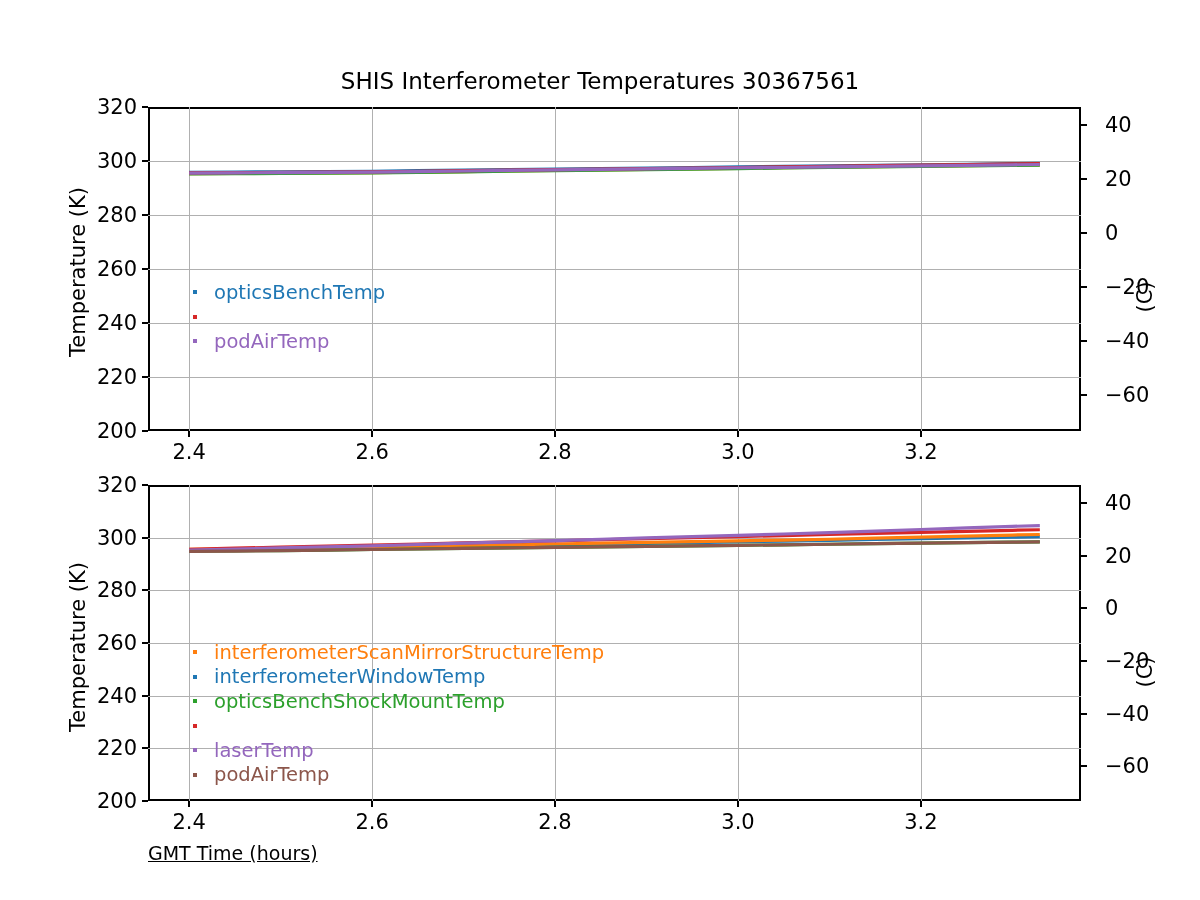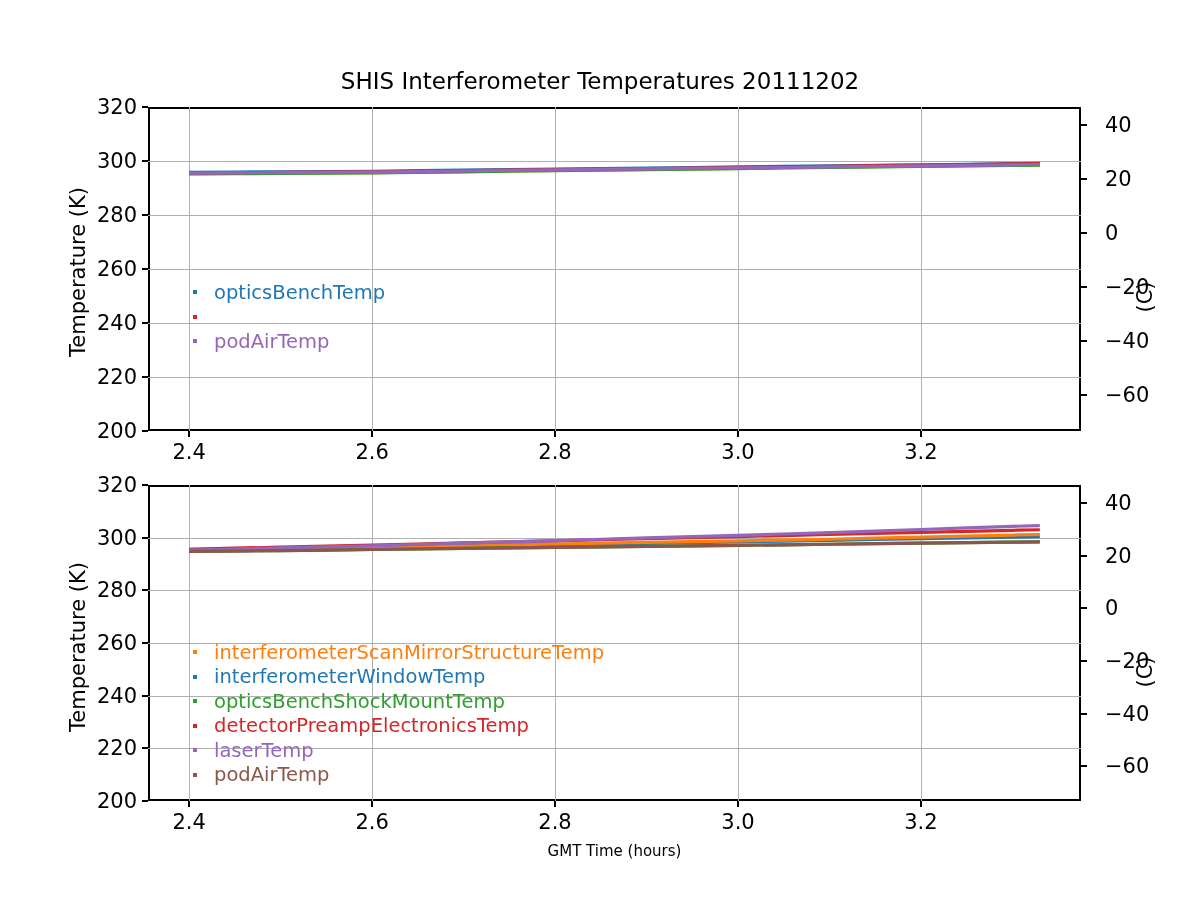--- a/index.html
+++ b/index.html
@@ -116,23 +116,23 @@
   }
   .rlabel {
     position: absolute;
     font-size: 21px;
     white-space: nowrap;
     transform-origin: 50% 50%;
     transform: rotate(-90deg);
   }
   .xlabel {
     position: absolute;
-    font-size: 15px;
-    white-space: nowrap;
-    text-align: center;
+    font-size: 19px;
+    white-space: nowrap;
+    text-decoration: underline;
   }
   .legend {
     position: absolute;
   }
   .legend-row {
     display: flex;
     align-items: center;
     height: 24.5px;
   }
   .legend-marker {
@@ -159,21 +159,21 @@
     left: 0; top: 0;
     width: 100%;
     height: 100%;
   }
 </style>
 </head>
 <body>
 
 <div id="figure">
 
-  <div class="fig-title">SHIS Interferometer Temperatures 20111202</div>
+  <div class="fig-title">SHIS Interferometer Temperatures 30367561</div>
 
   <div class="panel" id="panel-top" style="left:148px; top:107px; width:933px; height:324px;">
     <div class="axes-frame"></div>
     <div class="grid-layer" id="grid-top">
         <div class="gridline-h" style="top: 270px;"></div>
         <div class="gridline-h" style="top: 216px;"></div>
         <div class="gridline-h" style="top: 162px;"></div>
         <div class="gridline-h" style="top: 108px;"></div>
         <div class="gridline-h" style="top: 54px;"></div>
         <div class="gridline-v" style="left: 41.1618px;"></div>
@@ -329,21 +329,20 @@
         <div class="legend-row">
           <span class="legend-marker">
             <span class="legend-dot" style="background: rgb(44, 160, 44);"></span>
           </span>
           <span class="legend-label" style="color: rgb(44, 160, 44);">opticsBenchShockMountTemp</span>
         </div>
         <div class="legend-row">
           <span class="legend-marker">
             <span class="legend-dot" style="background: rgb(214, 39, 40);"></span>
           </span>
-          <span class="legend-label" style="color: rgb(214, 39, 40);">detectorPreampElectronicsTemp</span>
         </div>
         <div class="legend-row">
           <span class="legend-marker">
             <span class="legend-dot" style="background: rgb(148, 103, 189);"></span>
           </span>
           <span class="legend-label" style="color: rgb(148, 103, 189);">laserTemp</span>
         </div>
         <div class="legend-row">
           <span class="legend-marker">
             <span class="legend-dot" style="background: rgb(140, 86, 75);"></span>

